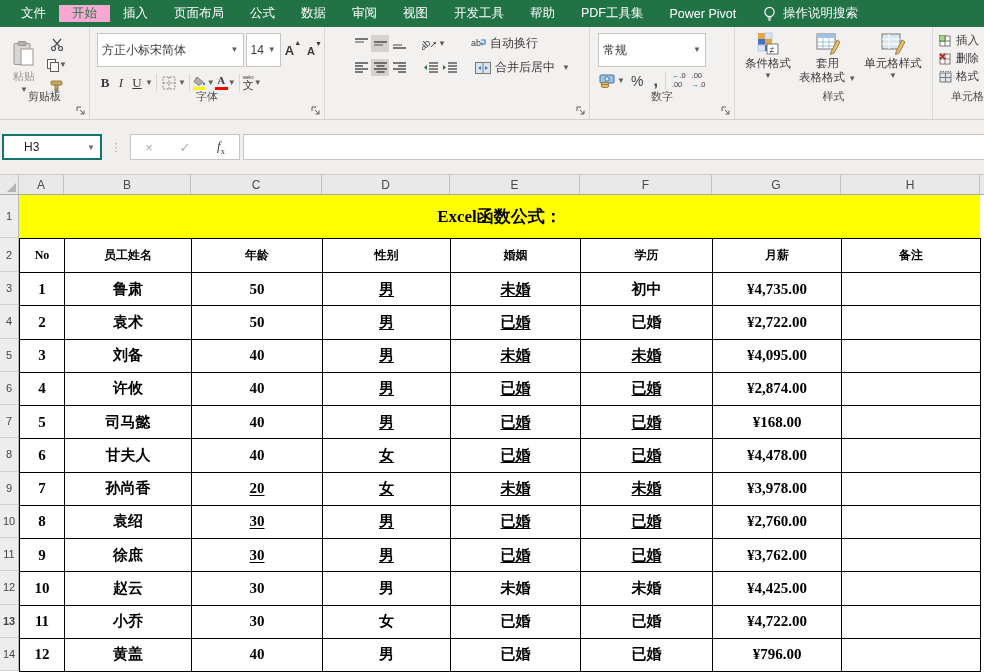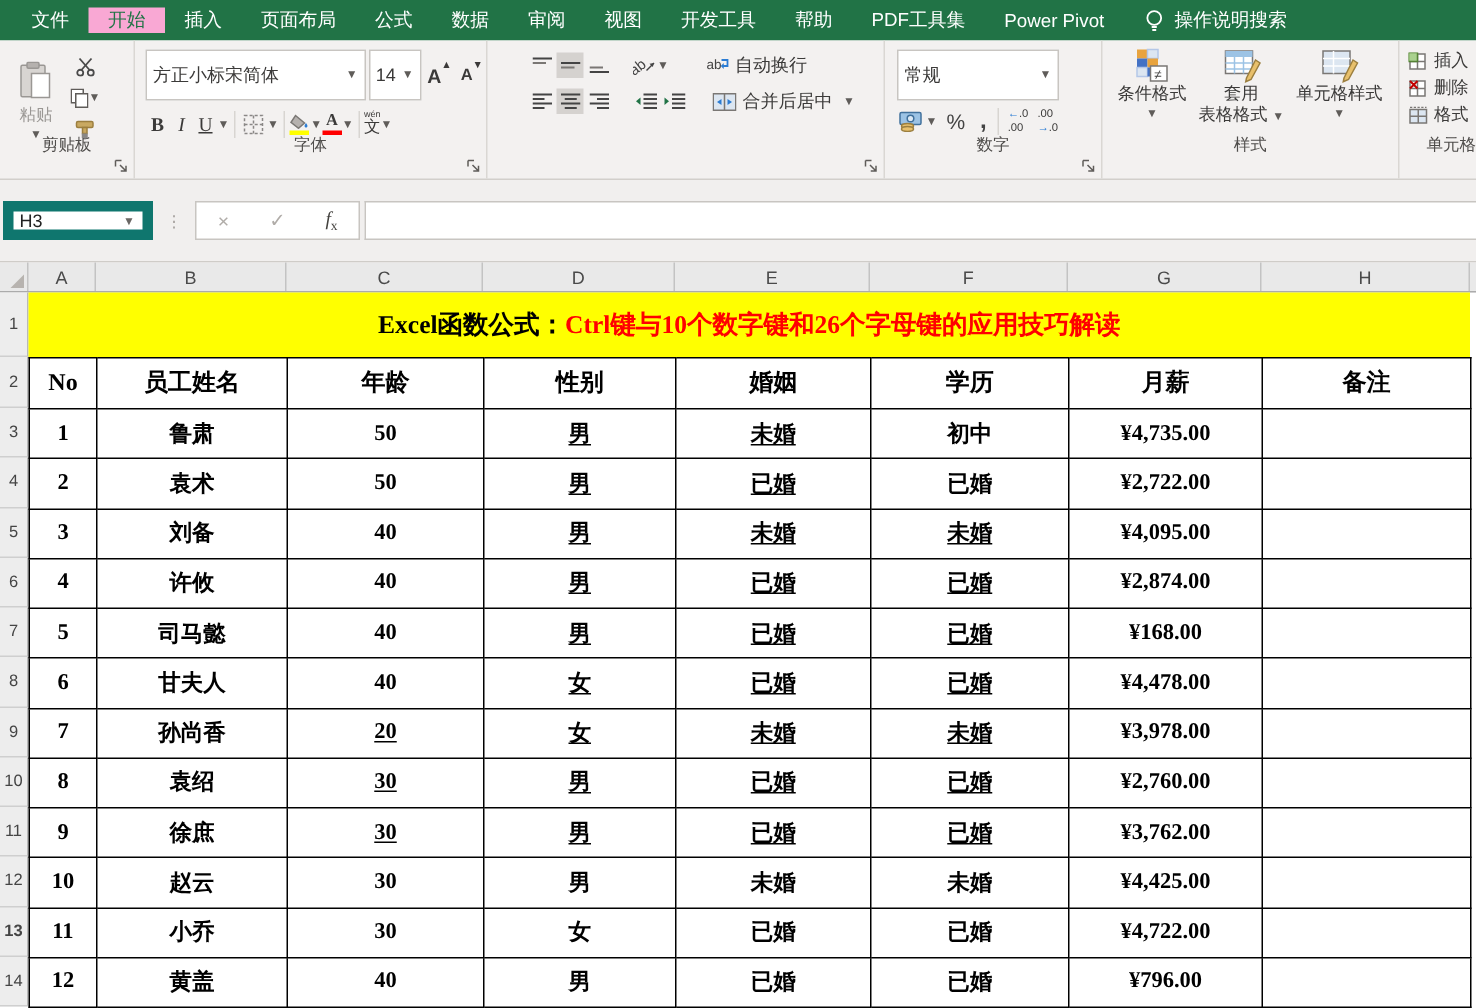--- a/index.html
+++ b/index.html
@@ -77,21 +77,21 @@
   .sbtn { display:flex; flex-direction:column; align-items:center; line-height:1.25; font-size:11.5px; cursor:pointer; text-align:center; }
   .sbtn .dd { margin-top:2px; }
 
   
   .g-cells { flex:1; border-right:none; }
   .cellrows { padding:6px 0 0 6px; display:flex; flex-direction:column; gap:3px; font-size:11.5px; }
   .cellrow { display:flex; align-items:center; gap:4px; white-space:nowrap; cursor:pointer; }
 
   
   .frm { height:55px; background:#f1efee; border-bottom:1px solid #cfccc8; display:flex; align-items:center; padding-left:2px; }
-  .namebox { width:100px; height:26px; background:#fff; border:7px solid #0f766e; display:flex; align-items:center; font-size:12px; color:#222; padding-left:4px; }
+  .namebox { width:100px; height:26px; background:#fff; border:2px solid #0f766e; display:flex; align-items:center; font-size:12px; color:#222; padding-left:20px; }
   .namebox .nbdd { margin-left:auto; width:18px; text-align:center; color:#6a6764; font-size:8px; }
   .vdots { width:28px; text-align:center; color:#a5a19d; font-size:11px; }
   .fxbox { width:110px; height:26px; background:#fff; border:1px solid #c8c5c1; display:flex; align-items:center; }
   .fxb { flex:1; text-align:center; font-size:13px; color:#b0aca8; cursor:pointer; }
   .fxb.fx { color:#44423f; font-family:"Liberation Serif",serif; }
   .fxb.fx i { font-style:italic; }
   .fxb.fx sub { font-size:9px; }
   .frmin { flex:1; height:26px; background:#fff; border:1px solid #c8c5c1; margin-left:3px; border-right:none; }
 
   
@@ -101,21 +101,21 @@
   .colh { display:flex; align-items:center; justify-content:center; font-size:12px; color:#4a4a4a; border-right:1px solid #c3c3c3; flex:none; cursor:pointer; }
   .colfill { flex:1; }
 
   .sheetbody { display:flex; height:476px; }
   .gutter { width:19px; flex:none; background:#ededed; }
   .rn { border-bottom:1px solid #cfcfcf; border-right:1px solid #b9b9b9; font-size:11px; color:#454545; display:flex; align-items:center; justify-content:center; cursor:pointer; }
   .cellsarea { width:961px; flex:none; }
   .titlerow { height:43px; display:flex; align-items:center; justify-content:center; font-family:"Liberation Serif","DejaVu Serif",serif; font-weight:bold; font-size:17px; white-space:nowrap; cursor:cell; }
   table { border-collapse:collapse; table-layout:fixed; width:961px; }
   th, td { border:1px solid #000; text-align:center; vertical-align:middle; font-family:"Liberation Serif","DejaVu Serif",serif; font-weight:bold; color:#000; overflow:hidden; white-space:nowrap; background:#fff; cursor:cell; }
-  thead th { height:34px; font-size:16px; }
+  thead th { height:34px; font-size:12px; }
   tbody td { height:33.25px; font-size:15px; }
   .un { text-decoration:underline; text-underline-offset:2px; }
 
   svg { display:block; }
 </style>
 </head>
 <body>
 
 <div class="app">
 
@@ -503,21 +503,20 @@
         <div class="rn" style="height: 33.25px;">9</div>
         <div class="rn" style="height: 33.25px;">10</div>
         <div class="rn" style="height: 33.25px;">11</div>
         <div class="rn" style="height: 33.25px;">12</div>
         <div class="rn" style="height: 33.25px; font-weight: bold;">13</div>
         <div class="rn" style="height: 33.25px;">14</div>
       </div>
     <div class="cellsarea">
       <div class="titlerow" id="titlerow" style="background: rgb(255, 255, 0);">
         <span id="t-black" style="color: rgb(0, 0, 0);">Excel函数公式：</span>
-          <span id="t-red" style="color: rgb(255, 0, 0);">Ctrl键与10个数字键和26个字母键的应用技巧解读</span>
       </div>
       <table id="datatable">
         <colgroup id="cols">
             <col style="width: 45px;">
             <col style="width: 127px;">
             <col style="width: 131px;">
             <col style="width: 128px;">
             <col style="width: 130px;">
             <col style="width: 132px;">
             <col style="width: 129px;">

